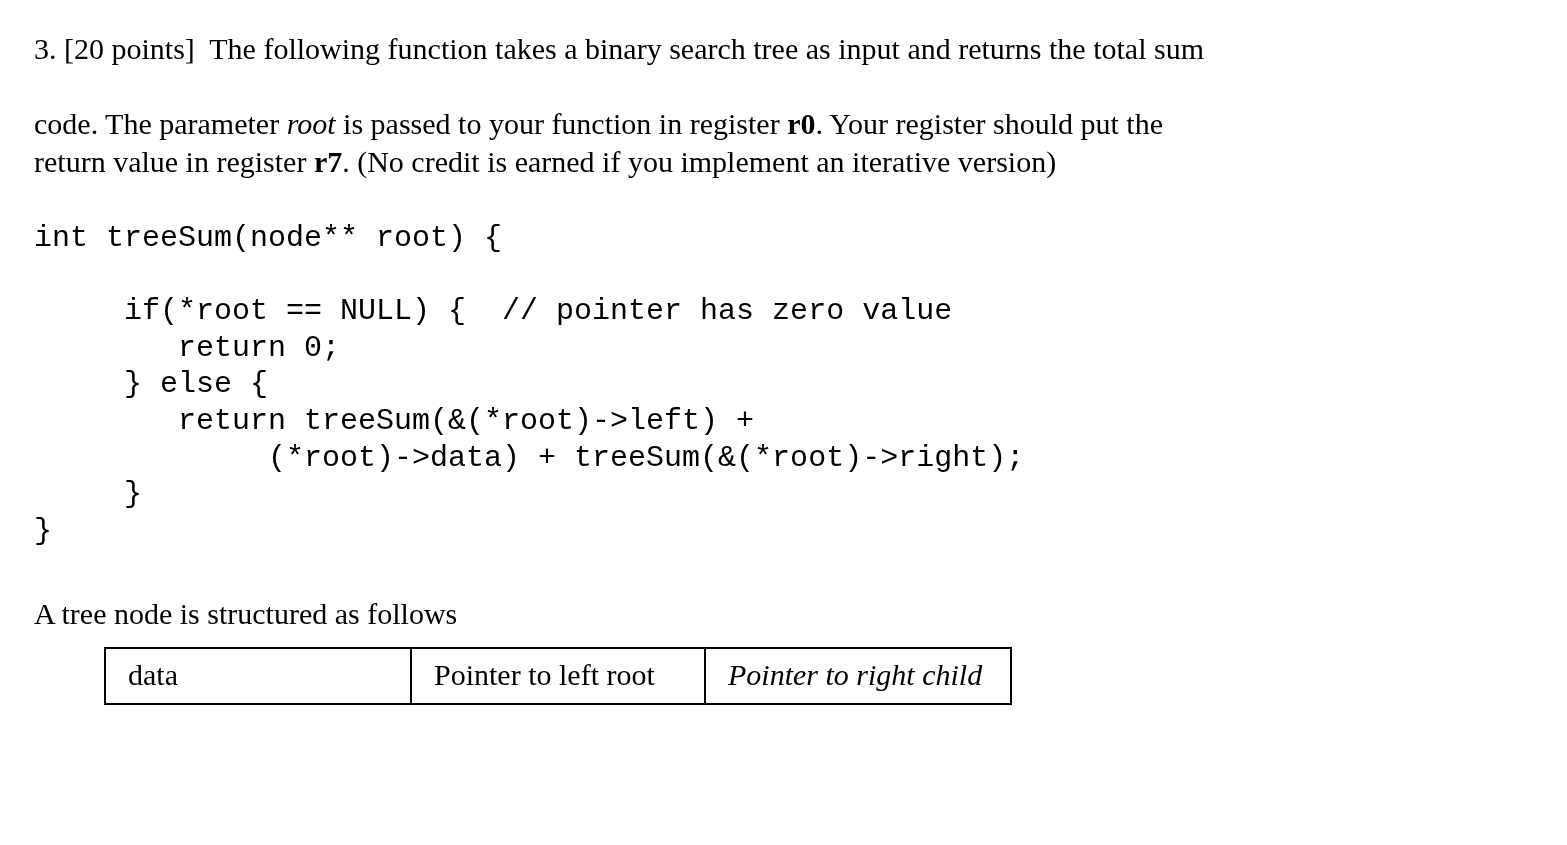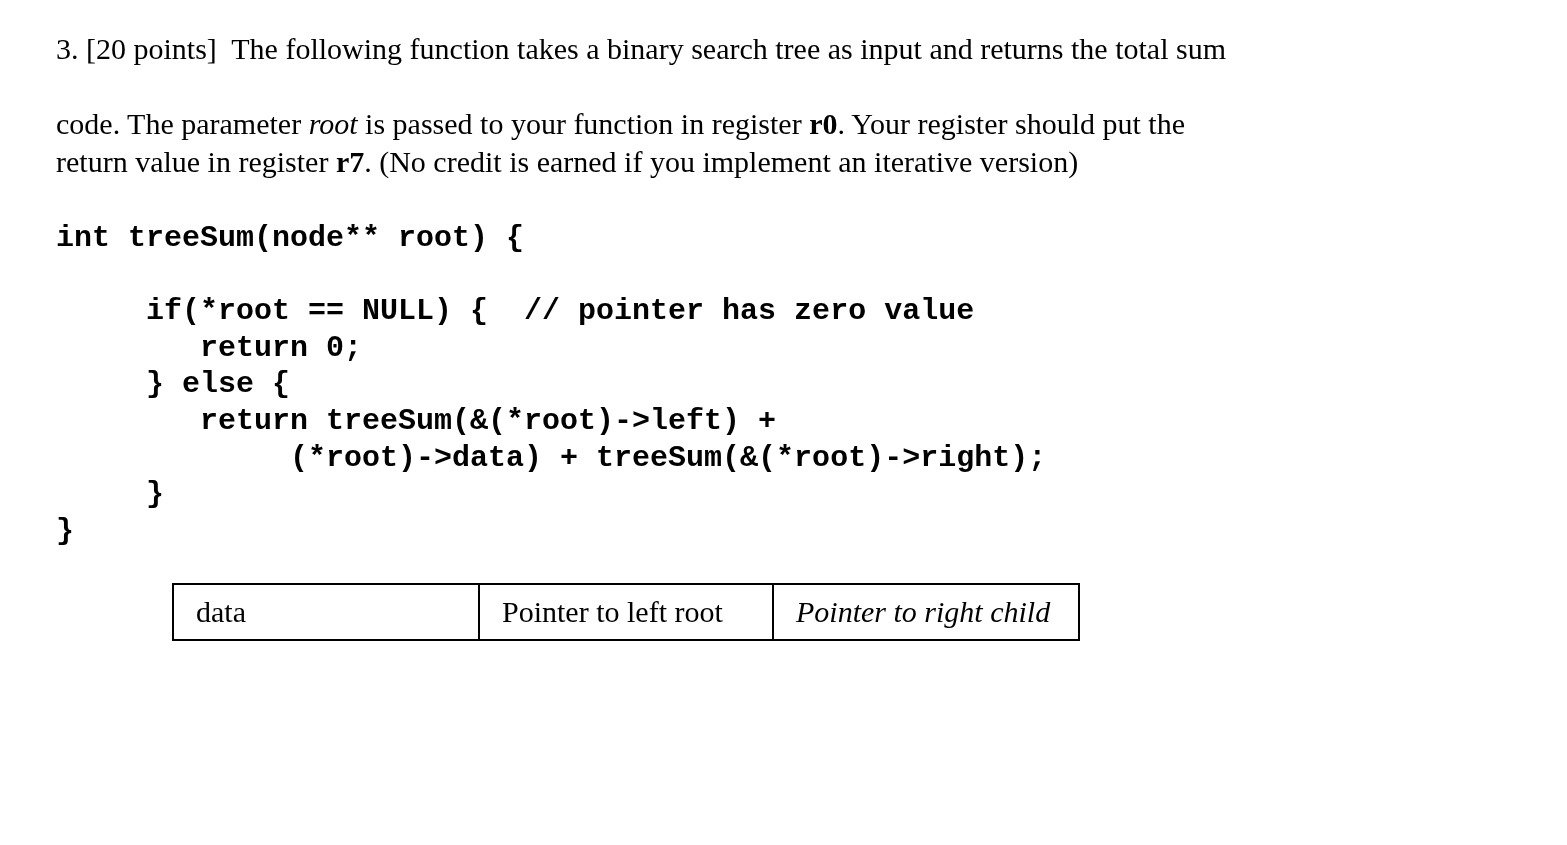--- a/index.html
+++ b/index.html
@@ -4,49 +4,49 @@
 <style>
   html, body {
     margin: 0;
     padding: 0;
     background: #ffffff;
     width: 1567px;
     height: 845px;
     overflow: hidden;
   }
   .page {
-    padding: 30px 56px 0 56px;
+    padding: 30px 56px 0 34px;
     font-family: "Times New Roman", Times, serif;
     font-size: 30px;
     line-height: 1.25;
     color: #000;
   }
   .problem-statement {
     margin-bottom: 40px;
   }
   .italic {
     font-style: italic;
   }
   .bold {
     font-weight: bold;
   }
   .code-block {
     font-family: "Courier New", Courier, monospace;
-    font-weight: bold;
+    font-weight: normal;
     font-size: 30px;
     line-height: 1.22;
     white-space: pre;
-    margin-bottom: 34px;
+    margin-bottom: 46px;
   }
   .struct-note {
     margin-bottom: 14px;
   }
   .node-table {
     border-collapse: collapse;
-    margin-left: 116px;
+    margin-left: 70px;
   }
   .node-table td {
     border: 2px solid #000;
     padding: 6px 22px 8px 22px;
     font-size: 30px;
     font-family: "Times New Roman", Times, serif;
     vertical-align: middle;
     height: 40px;
   }
   .cell-data   { width: 260px; }
@@ -70,20 +70,21 @@
   <div class="code-block"><span>int treeSum(node** root) {</span>
 <span></span>
 <span>     if(*root == NULL) {  // pointer has zero value</span>
 <span>        return 0;</span>
 <span>     } else {</span>
 <span>        return treeSum(&amp;(*root)-&gt;left) +</span>
 <span>             (*root)-&gt;data) + treeSum(&amp;(*root)-&gt;right);</span>
 <span>     }</span>
 <span>}</span></div>
 
+  <div class="struct-note">A tree node is structured as follows</div>
 
   <table class="node-table">
     <tbody>
         <tr>
       <td class="cell-data">data</td>
       <td class="cell-left">Pointer to left root</td>
       <td class="cell-right">Pointer to right child</td>
     </tr>
   </tbody>
     </table>

